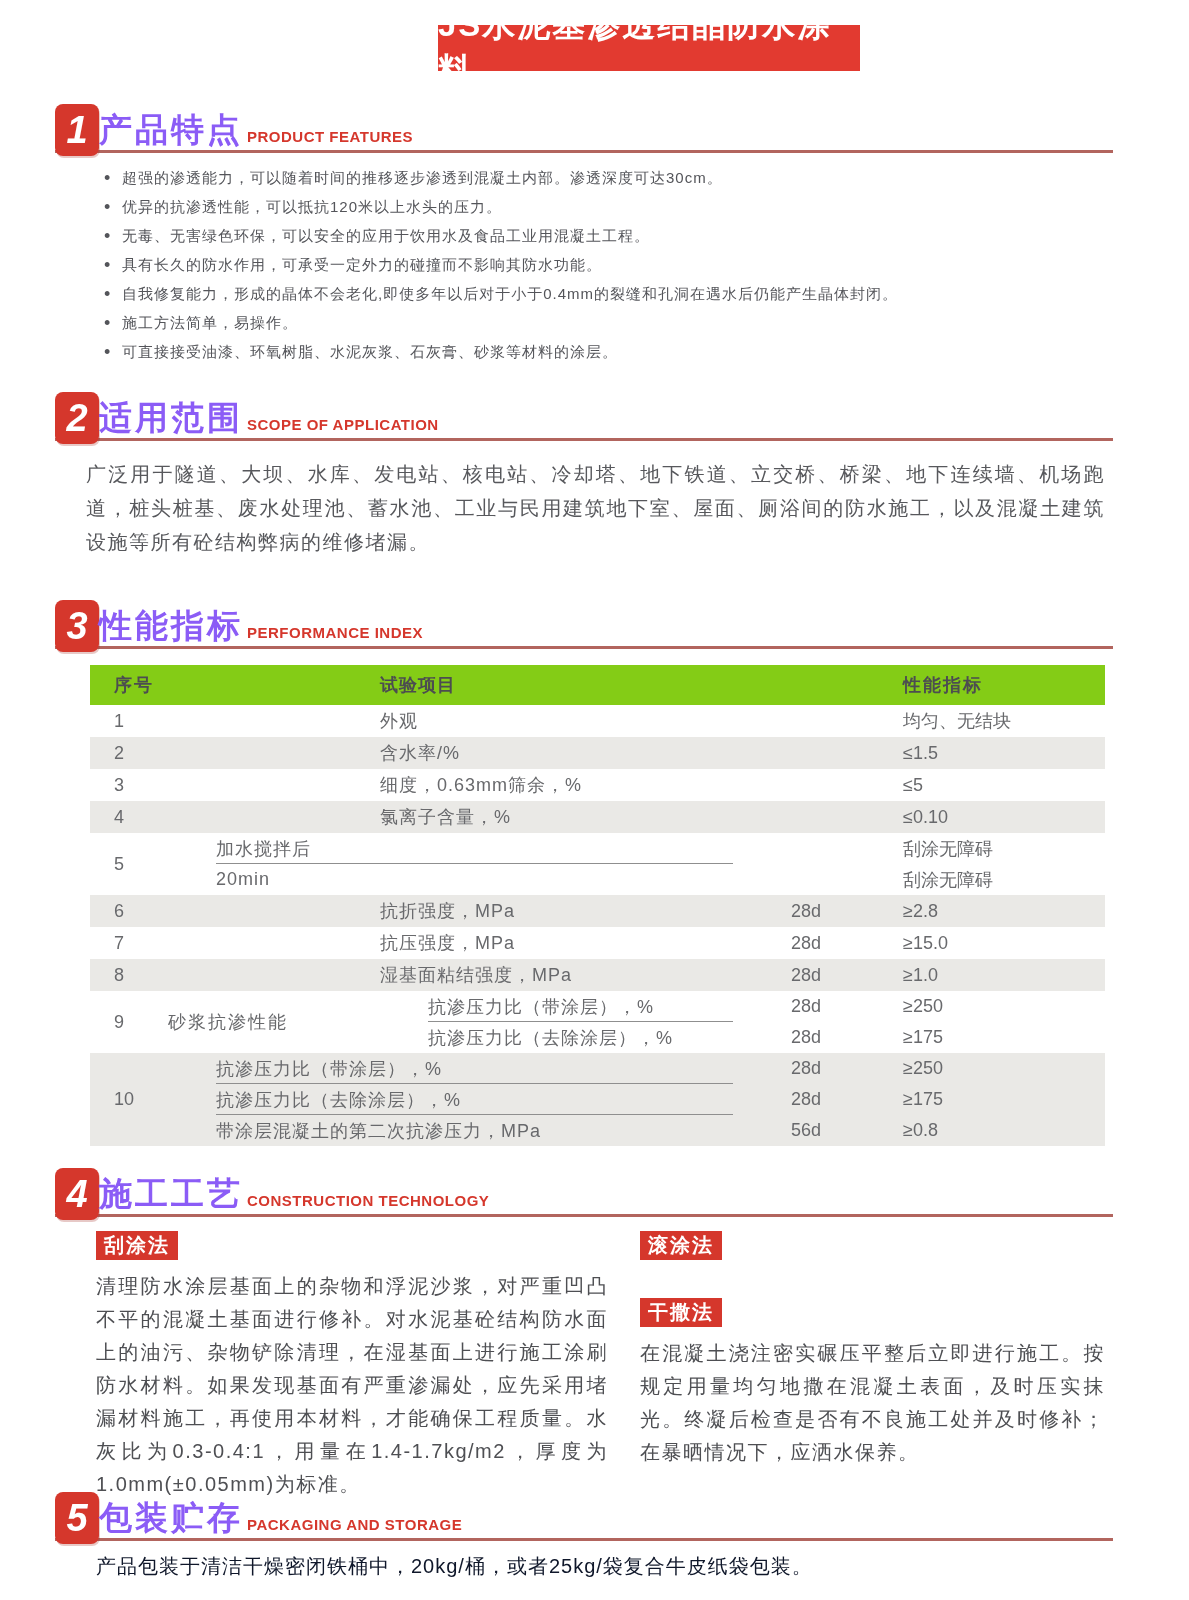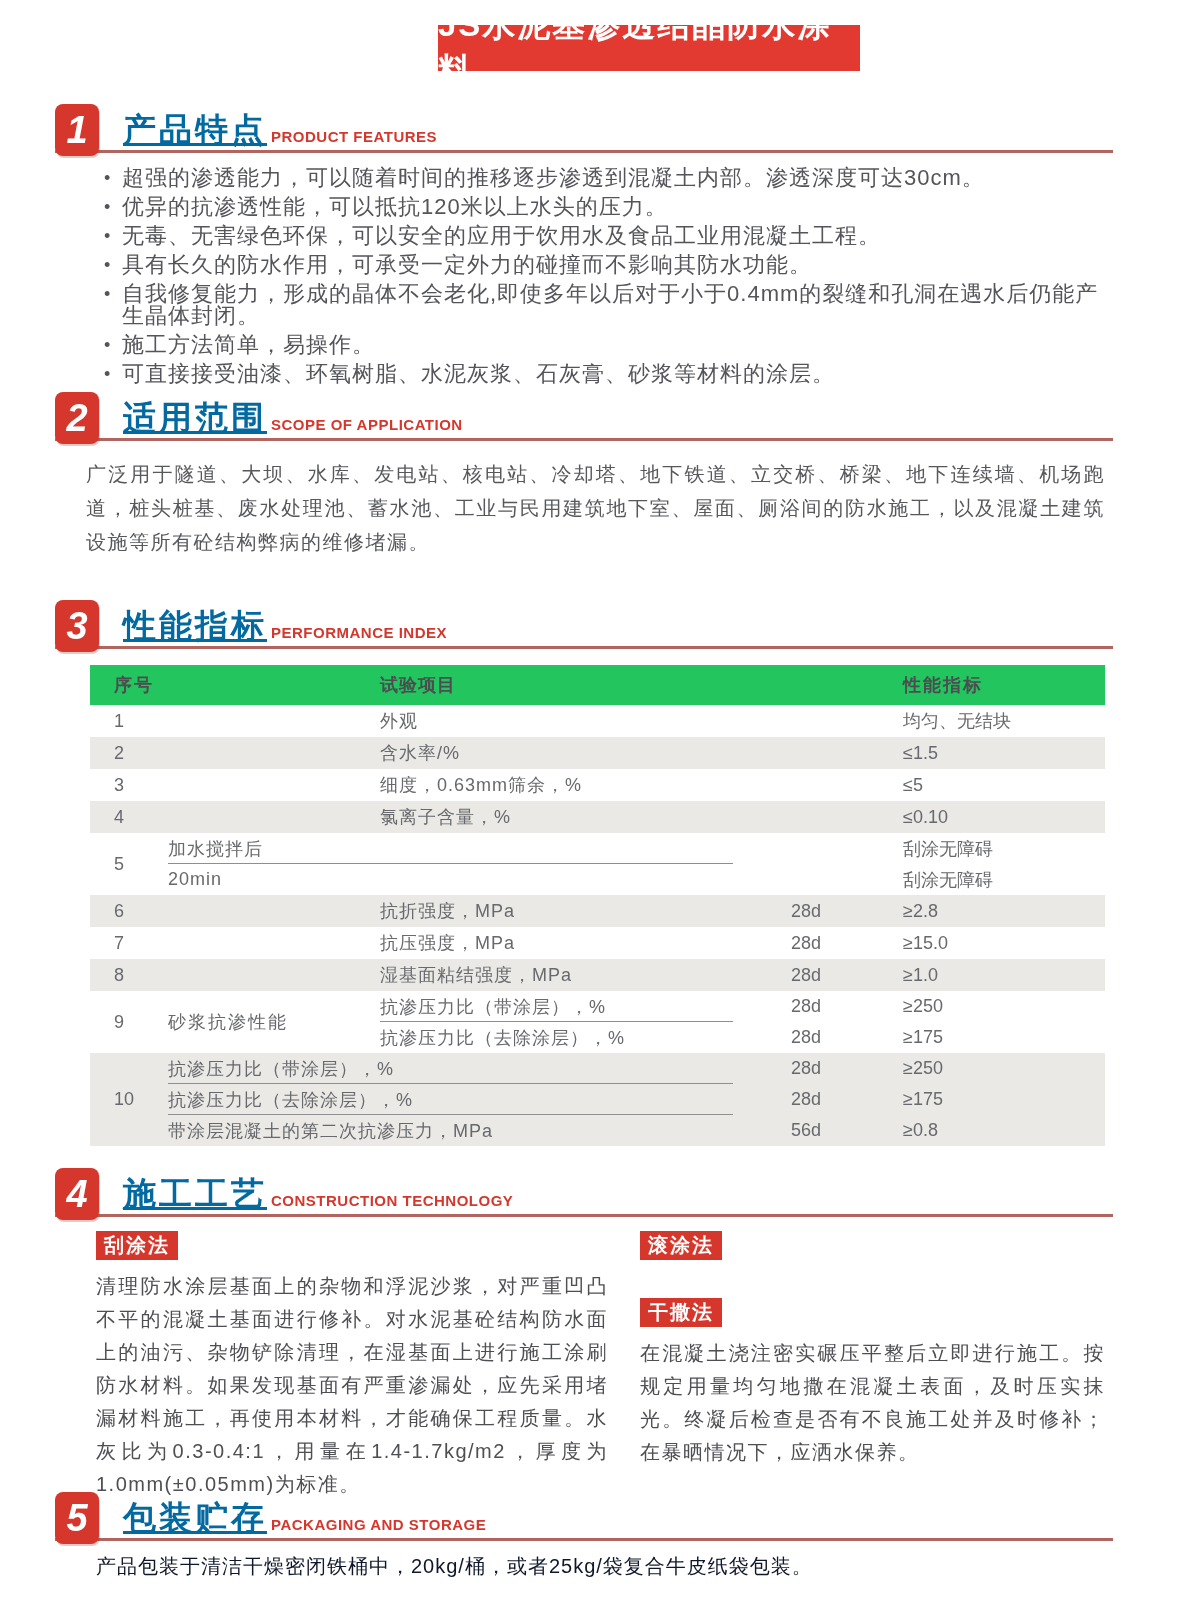--- a/index.html
+++ b/index.html
@@ -25,57 +25,57 @@
     padding-bottom:2px;
   }
   .badge{
     width:44px;height:52px;background:#d5372c;border-radius:8px;
     color:#fff;font-size:38px;font-weight:bold;font-style:italic;
     display:flex;align-items:center;justify-content:center;
     margin-bottom:-8px;flex:0 0 auto;
     box-shadow:1px 2px 0 rgba(160,40,30,.25);
   }
   .sec-title{
-    color:#0369a1;font-size:33px;font-weight:bold;letter-spacing:3px;
-    margin-left:24px;line-height:1;padding-bottom:2px;text-decoration:underline;
+    color:#8b5cf6;font-size:33px;font-weight:bold;letter-spacing:3px;
+    margin-left:0;line-height:1;padding-bottom:2px;
   }
   .sec-sub{
     color:#d5372c;font-size:15px;font-weight:bold;letter-spacing:.5px;
     margin-left:4px;padding-bottom:4px;line-height:1;
   }
 
   
   .bullets{margin:14px 70px 0 122px;padding:0;list-style:none;}
   .bullets li{
-    position:relative;font-size:22px;color:#54555a;letter-spacing:1px;
+    position:relative;font-size:15px;color:#54555a;letter-spacing:1px;
     line-height:22px;margin-bottom:7px;
   }
   .bullets li::before{
     content:"\2022";position:absolute;left:-18px;top:0;color:#54555a;font-size:18px;
   }
 
   
   .body-text{
     margin:16px 84px 0 86px;font-size:20px;color:#57585c;
     line-height:34px;letter-spacing:1.5px;text-align:justify;
   }
 
   
   .ptable{margin:16px 84px 0 90px;font-size:18px;color:#68696c;}
   .t-row{display:flex;align-items:stretch;min-height:32px;}
-  .t-row.head{background:#22c55e;color:#4c4d50;font-weight:bold;min-height:40px;font-size:18px;letter-spacing:2px;}
+  .t-row.head{background:#84cc16;color:#4c4d50;font-weight:bold;min-height:40px;font-size:18px;letter-spacing:2px;}
   .t-row.shaded{background:#eae9e6;}
   .c-no{width:78px;padding-left:24px;box-sizing:border-box;display:flex;align-items:center;flex:0 0 auto;}
   .c-group{width:212px;display:flex;align-items:center;flex:0 0 auto;letter-spacing:2px;}
   .c-item{flex:1;display:flex;align-items:center;letter-spacing:1px;}
   .c-age{width:112px;display:flex;align-items:center;flex:0 0 auto;}
   .c-val{width:202px;display:flex;align-items:center;flex:0 0 auto;}
   .subwrap{flex:1;display:flex;flex-direction:column;}
   .subrow{display:flex;flex:1;min-height:31px;}
-  .sr-main{flex:1;display:flex;position:relative;}
+  .sr-main{flex:1;display:flex;position:relative;margin-left:48px;}
   .subrow.divided .sr-main::after{
     content:"";position:absolute;left:0;bottom:0;height:1px;
     width:calc(100% - 170px);background:#8f8f8f;
   }
 
   
   .methods{display:flex;margin:14px 84px 0 96px;}
   .m-left{width:512px;flex:0 0 auto;}
   .m-right{margin-left:32px;flex:1;}
   .m-label{

